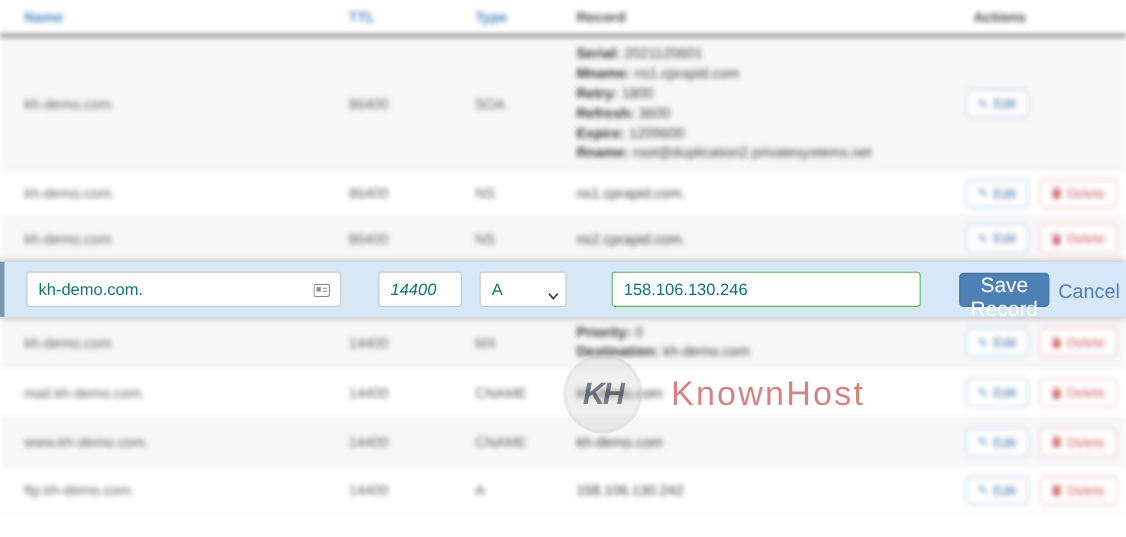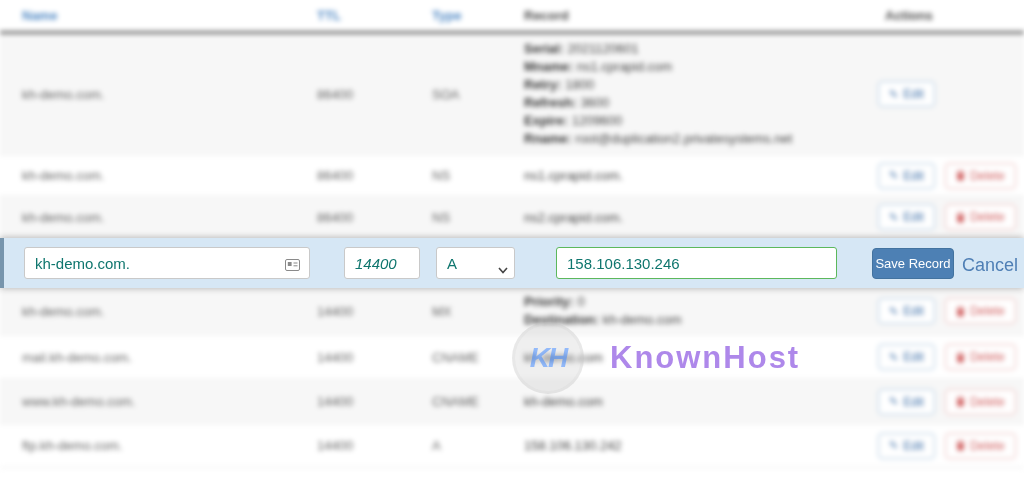--- a/index.html
+++ b/index.html
@@ -47,22 +47,22 @@
     position:absolute; top:322px; left:512px;
     display:flex; align-items:center; gap:26px;
     opacity:0.55; pointer-events:none;
   }
   .wm-circle {
     width:72px; height:72px; border-radius:50%;
     background:rgba(160,160,160,0.30);
     border:3px solid rgba(200,200,200,0.5);
     display:flex; align-items:center; justify-content:center;
   }
-  .wm-kh { color:#3b82f6; font-weight:bold; font-style:italic; font-size:28px; letter-spacing:-2px; }
-  .wm-text { font-size:31px; font-weight:bold; color:#6d28d9; letter-spacing:2px; }
+  .wm-kh { color:#0f172a; font-weight:bold; font-style:italic; font-size:28px; letter-spacing:-2px; }
+  .wm-text { font-size:31px; font-weight:normal; color:#b91c1c; letter-spacing:2px; }
   
   .edit-row {
     position:absolute; top:238px; left:0; width:1024px; height:50px;
     background:#d6e7f5; border-left:4px solid #7795ad;
     box-shadow:0 0 7px rgba(0,0,0,0.32);
   }
   .edit-row input, .edit-row select {
     position:absolute; top:9px; height:32px;
     border:1px solid #c9c9c9; border-radius:3px;
     background:#fff; font-size:15px; color:#0f766e;
@@ -71,21 +71,21 @@
   }
   .in-name   { left:20px;  width:286px; padding-right:34px !important; }
   .name-icon { position:absolute; left:281px; top:19px; }
   .in-ttl    { left:340px; width:76px;font-style:italic; }
   .sel-type  { left:432px; width:79px; appearance:none; -webkit-appearance:none; padding-left:12px; }
   .sel-chevron { position:absolute; left:494px; top:22px; pointer-events:none; }
   .in-record { left:524px; width:281px; border:1px solid #5cb85c !important;margin-left:28px; }
   .btn-save {
     position:absolute; left:868px; top:10px; height:31px; width:82px;
     background:#4d80b4; color:#fff; border:1px solid #43739f;
-    border-radius:4px; font-size:13px; cursor:pointer;
+    border-radius:4px; font-size:19px; cursor:pointer;
     font-family:"Liberation Sans", sans-serif;
   }
   .link-cancel {
     position:absolute; left:958px; top:17px;
     color:#4f7fb5; font-size:18px; cursor:pointer; text-decoration:none;
   }
 </style>
 </head>
 <body>
 

